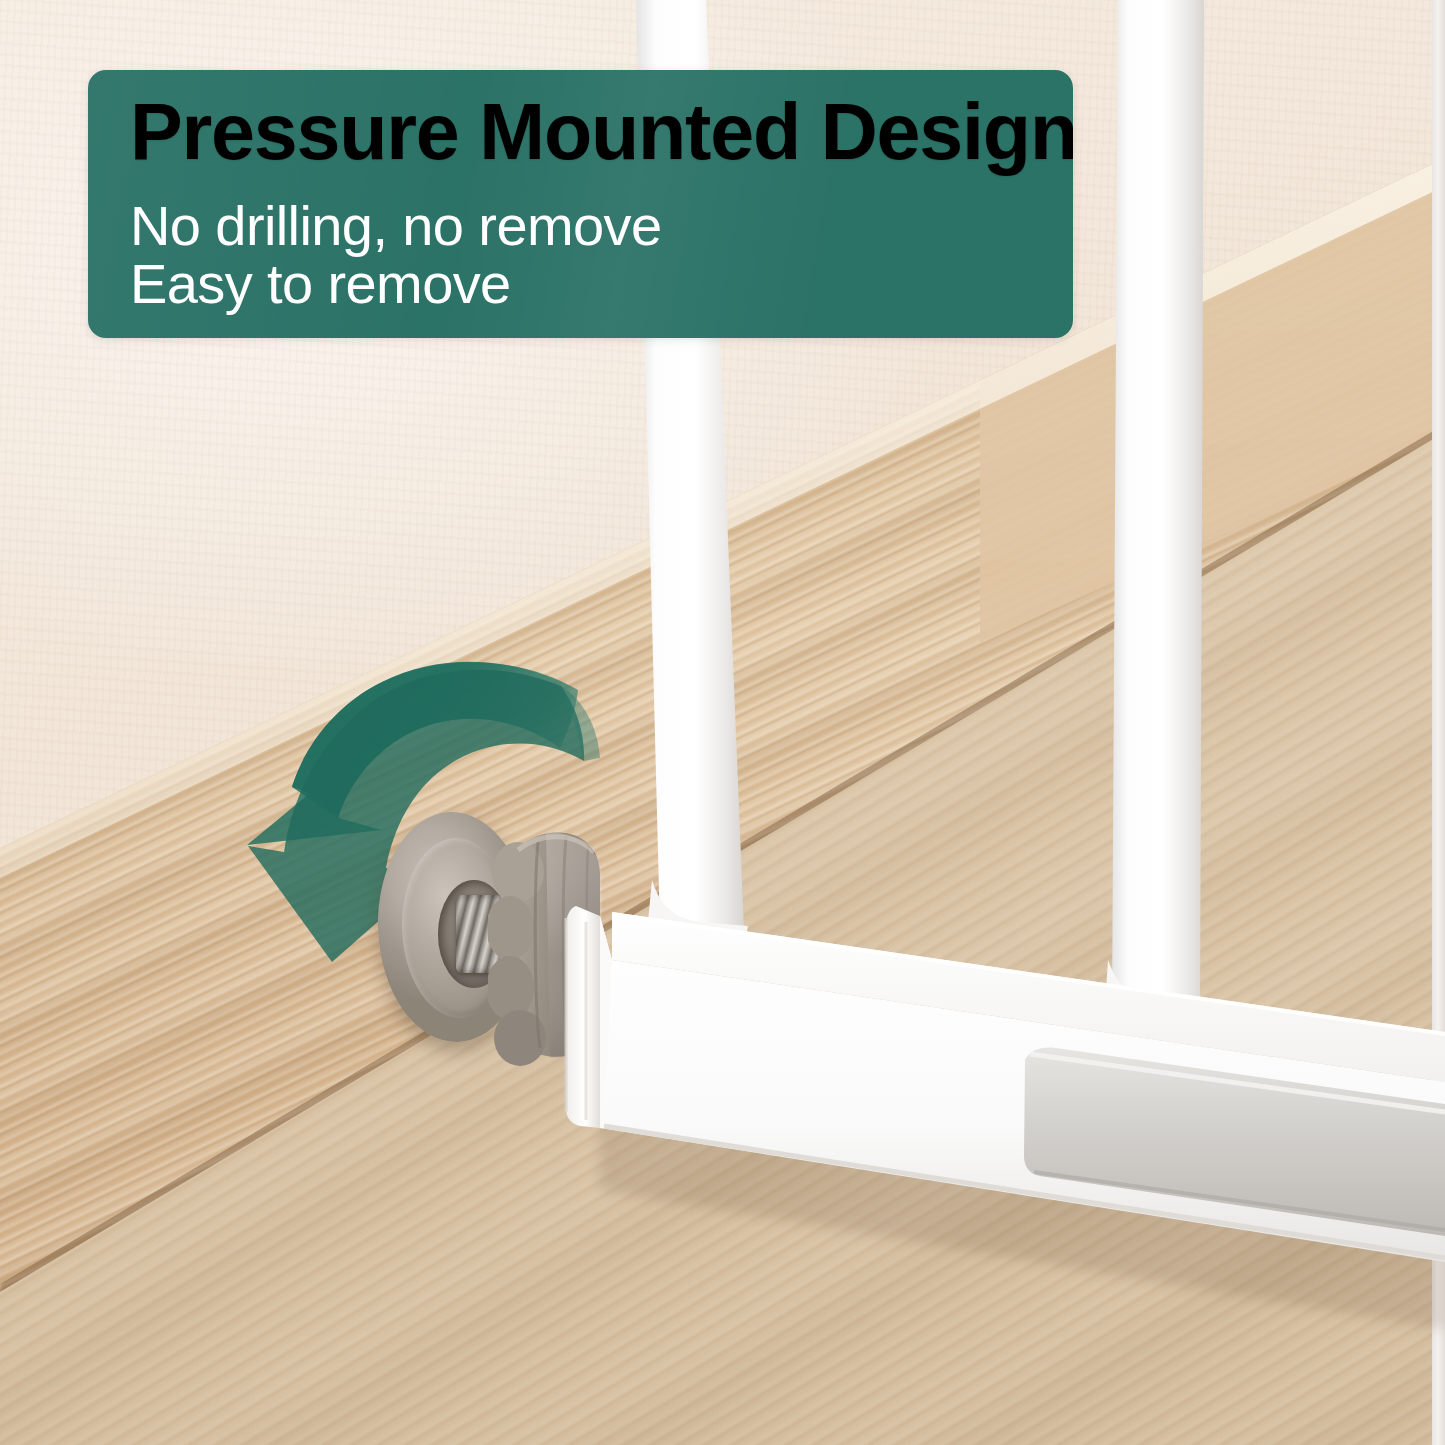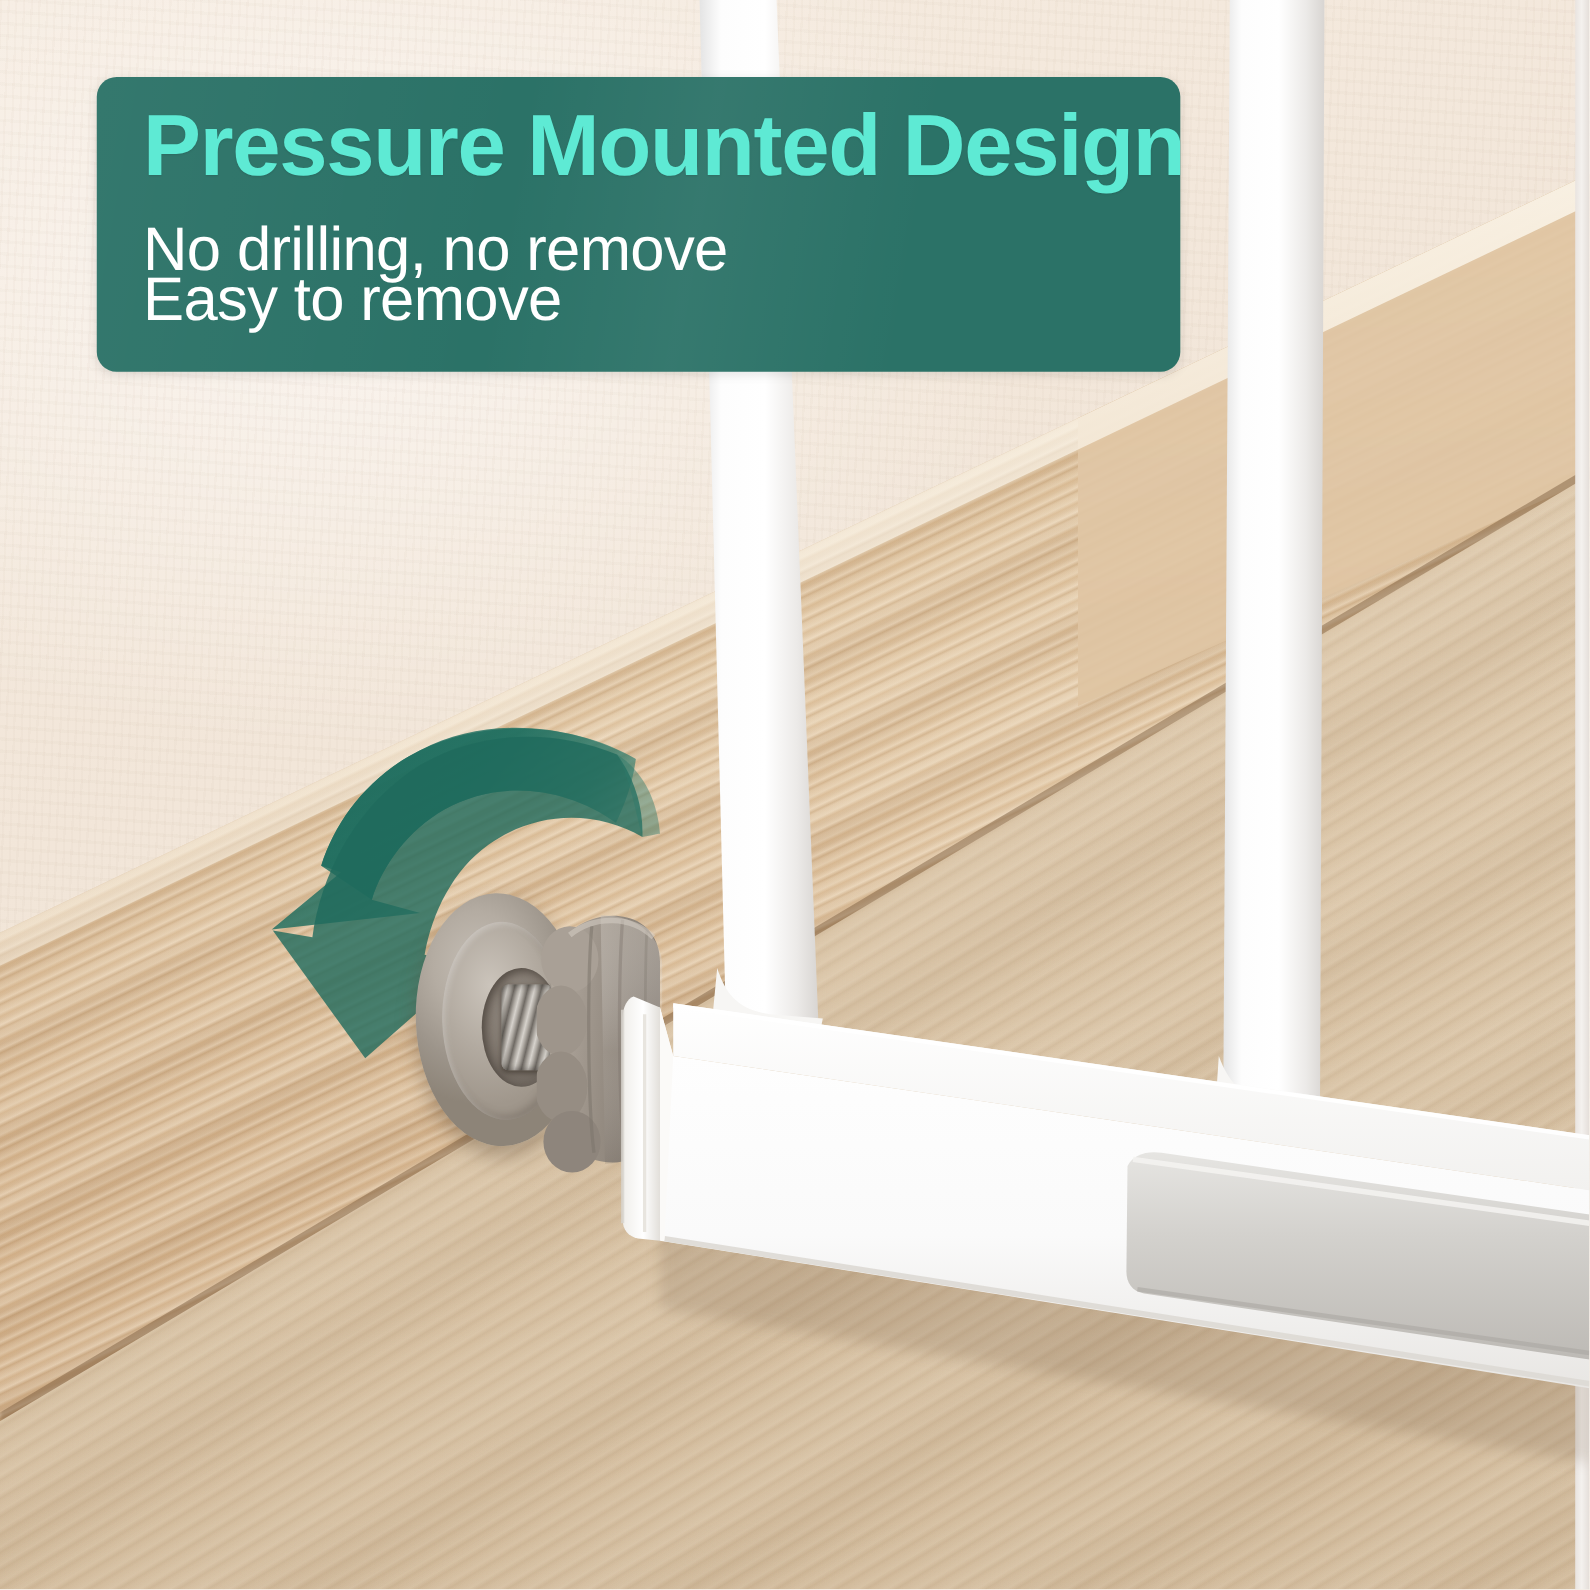--- a/index.html
+++ b/index.html
@@ -170,39 +170,39 @@
     box-shadow:0 2px 10px rgba(0,0,0,.10);
     overflow:hidden;
   }
   .banner-sheen{
     position:absolute;inset:0;
     background:linear-gradient(100deg, rgba(255,255,255,.045) 0%, rgba(255,255,255,0) 38%, rgba(255,255,255,.05) 55%, rgba(255,255,255,0) 75%);
     pointer-events:none;
   }
   .banner-title{
     position:absolute;left:42px;top:22px;
-    color:#5eead4;
+    color:#000000;
     font-size:79px;
     font-weight:bold;
     letter-spacing:-1.2px;
     line-height:1.0;
     white-space:nowrap;
     text-shadow:0 1px 2px rgba(0,0,0,.10);
   }
   .banner-sub{
     position:absolute;left:42px;
     color:#ffffff;
     font-size:56px;
     font-weight:400;
     letter-spacing:-0.6px;
     line-height:1.0;
     white-space:nowrap;
   }
   .banner-sub.l1{top:128px;}
-  .banner-sub.l2{top:174px;}
+  .banner-sub.l2{top:186px;}
 </style>
 </head>
 <body>
 
 <div id="scene">
 
   <div class="wall"></div>
   <div class="wall-texture"></div>
 
   <div class="baseboard"></div>

